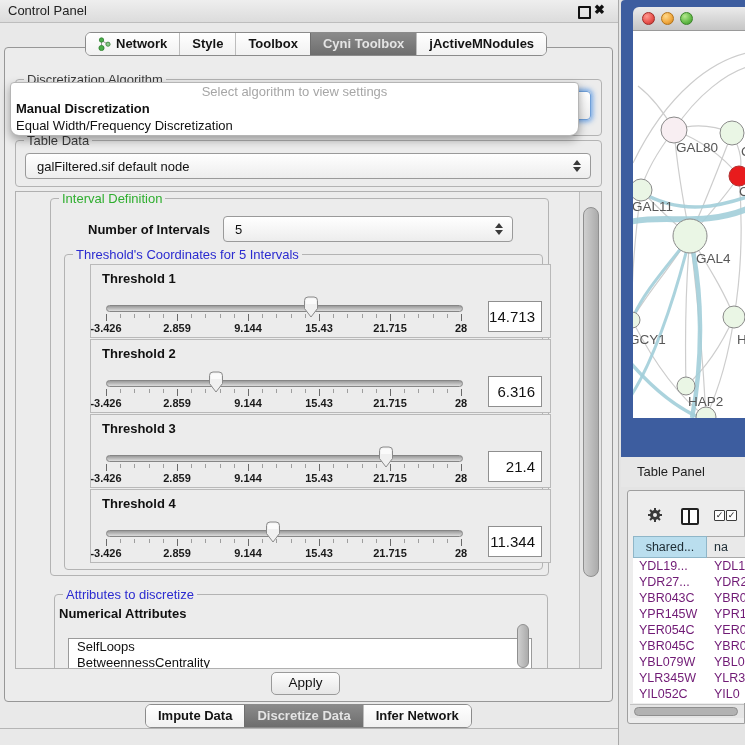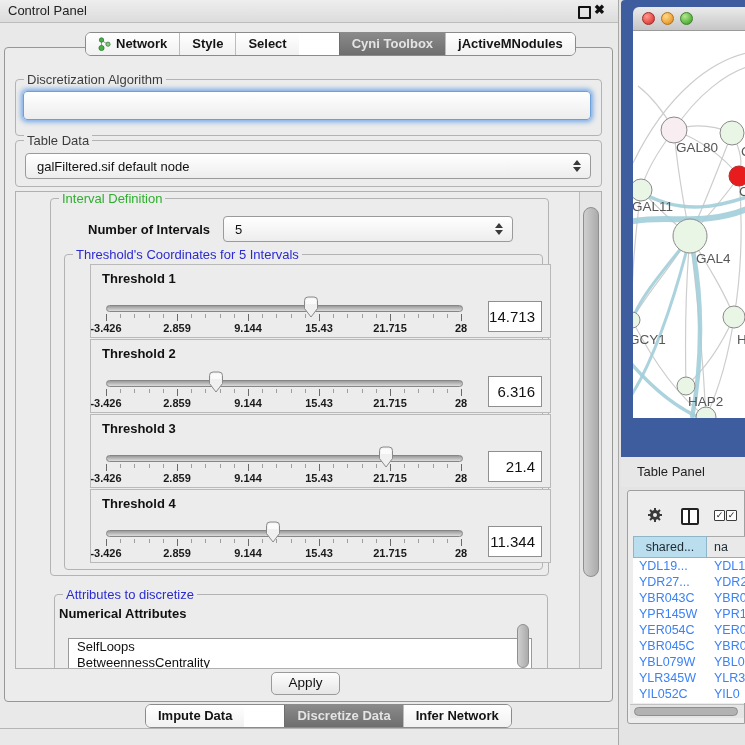--- a/index.html
+++ b/index.html
@@ -12,21 +12,21 @@
   .cp-titlebar{position:absolute;left:0;top:0;width:618px;height:22px;background:linear-gradient(#eeeeee,#dcdcdc);border-bottom:1px solid #bdbdbd;}
   .cp-title{position:absolute;left:8px;top:3px;font-size:13px;color:#222;}
   .win-btn-square{position:absolute;left:578px;top:6px;width:9px;height:9px;border:2px solid #111;border-radius:1px;}
   .win-btn-close{position:absolute;left:594px;top:2px;font-size:13px;font-weight:bold;color:#111;}
 
   
   .tabrow{position:absolute;display:inline-flex;border:1px solid #8b8b8b;border-radius:6px;overflow:hidden;background:#fff;z-index:6;text-align:right;}
   .tab{height:22px;line-height:22px;padding:0 12px;font-size:13px;font-weight:bold;color:#141414;
        background:linear-gradient(#ffffff,#f1f1f1);white-space:nowrap;display:flex;align-items:center;gap:5px;}
   .tab + .tab{border-left:1px solid #bdbdbd;}
-  .tab.sel{background:linear-gradient(#8a8a8a,#6e6e6e);color:#e4e4e4;border-left-color:#6e6e6e;margin-left:40px;}
+  .tab.sel{background:linear-gradient(#8a8a8a,#6e6e6e);color:#e4e4e4;border-left-color:#6e6e6e;}
 
   .content-panel{position:absolute;left:4px;top:47px;width:609px;height:655px;background:#ececec;border:1px solid #979797;border-radius:4px;box-sizing:border-box;}
 
   
   .group{position:absolute;border:1px solid #b3b3b3;border-radius:4px;box-sizing:border-box;}
   .group-title{position:absolute;top:-8px;left:8px;background:#ececec;padding:0 3px;font-size:13px;color:#3c3c3c;white-space:nowrap;}
 
   
   .combo{position:absolute;background:linear-gradient(#ffffff,#ededed);border:1px solid #9a9a9a;border-radius:4px;box-sizing:border-box;font-size:13px;color:#111;text-decoration:underline;}
   .combo .val{position:absolute;left:11px;top:50%;transform:translateY(-50%);}
@@ -71,21 +71,21 @@
                 border-radius:6px 0 0 0;border-bottom:1px solid #9a9a9a;box-sizing:border-box;}
   .light{position:absolute;top:5px;width:13px;height:13px;border-radius:50%;box-sizing:border-box;}
   .net-canvas{position:absolute;left:12px;top:31px;width:112px;height:387px;background:#fff;overflow:hidden;}
 
   
   .tp-header{position:absolute;left:621px;top:457px;width:124px;height:30px;background:#e7e7e7;}
   .tp-title{position:absolute;left:16px;top:7px;font-size:13px;color:#222;}
   .tp-body{position:absolute;left:627px;top:490px;width:118px;height:234px;background:#ededed;border:1px solid #9f9f9f;border-radius:3px 0 0 3px;box-sizing:border-box;}
   .hdr-cell{position:absolute;top:45px;height:22px;box-sizing:border-box;font-size:12.5px;line-height:20px;color:#1c2b33;}
   .rows-clip{position:absolute;left:5px;top:67px;width:113px;height:145px;background:#fff;overflow:hidden;}
-  .trow{height:16px;line-height:16px;font-size:12.5px;color:#3b82f6;white-space:nowrap;}
+  .trow{height:16px;line-height:16px;font-size:12.5px;color:#701a75;white-space:nowrap;}
   .tcell1{display:inline-block;width:68px;padding-left:6px;overflow:hidden;vertical-align:top;}
   .tcell2{display:inline-block;padding-left:7px;overflow:hidden;vertical-align:top;}
   .hscroll-track{position:absolute;left:2px;top:213px;width:114px;height:13px;background:#e5e5e5;border-top:1px solid #c2c2c2;}
   .hscroll-thumb{position:absolute;left:4px;top:2px;width:104px;height:9px;border-radius:5px;background:#b2b2b2;border:1px solid #8e8e8e;box-sizing:border-box;}
   .cbox{position:absolute;width:9px;height:9px;border:1px solid #3c3c3c;border-radius:1px;font-size:9px;line-height:9px;text-align:center;color:#222;background:#fdfdfd;}
 </style>
 </head>
 <body>
 
 <div id="root">
@@ -105,21 +105,21 @@
             <circle cx="3.5" cy="3" r="2.2" fill="#49ad49" stroke="#2f7d2f" stroke-width="0.8"></circle>
             <circle cx="3.5" cy="11" r="2.6" fill="#49ad49" stroke="#2f7d2f" stroke-width="0.8"></circle>
             <circle cx="10" cy="7.2" r="2.1" fill="#8cc88c" stroke="#2f7d2f" stroke-width="0.8"></circle>
           </svg>
           <span>Network</span>
         </div>
         <div class="tab">
           <span>Style</span>
         </div>
         <div class="tab">
-          <span>Select</span>
+          <span>Toolbox</span>
         </div>
         <div class="tab sel">
           <span>Cyni Toolbox</span>
         </div>
         <div class="tab">
           <span>jActiveMNodules</span>
         </div>
       </div>
 
     <div class="content-panel">
@@ -351,20 +351,27 @@
         </div>
         <div class="tab sel">
           <span>Discretize Data</span>
         </div>
         <div class="tab">
           <span>Infer Network</span>
         </div>
       </div>
   </div>
 
+  <div class="popup">
+    <div class="popup-row placeholder">Select algorithm to view settings</div>
+    <div id="popupOptions">
+        <div class="popup-row hl">Manual Discretization</div>
+        <div class="popup-row">Equal Width/Frequency Discretization</div>
+      </div>
+  </div>
 
   <div class="net-frame">
     <div class="mac-titlebar">
       <span class="light" style="left:9px;background:radial-gradient(circle at 35% 30%,#ff9a90,#e8514c 60%,#b0322e);border:1px solid #a02a26;"></span>
       <span class="light" style="left:28px;background:radial-gradient(circle at 35% 30%,#ffd98a,#f0a73d 60%,#c07c1f);border:1px solid #b37317;"></span>
       <span class="light" style="left:47px;background:radial-gradient(circle at 35% 30%,#b5e88f,#62ba46 60%,#3f8f2f);border:1px solid #3a8429;"></span>
     </div>
     <div class="net-canvas">
       <svg id="netsvg" width="112" height="387" viewBox="0 0 112 387">
           <path d="M57,205 C50,170 44,135 41,99" fill="none" stroke="#cdcdcd" stroke-width="1.2"></path>

